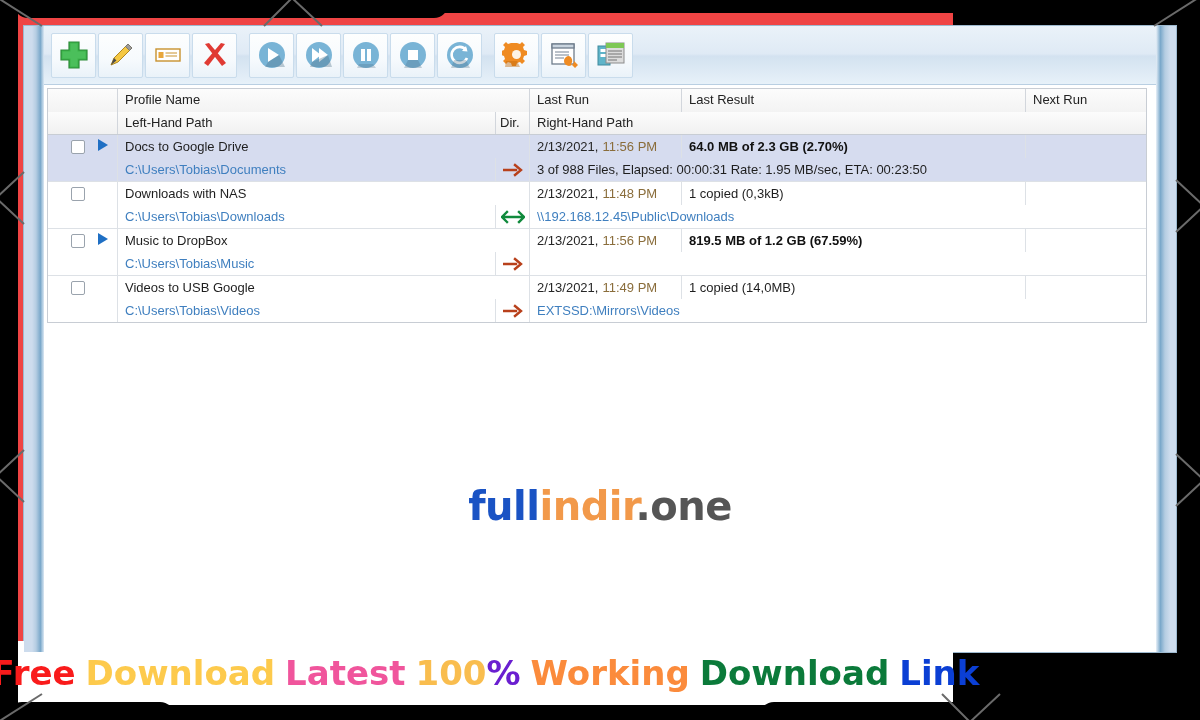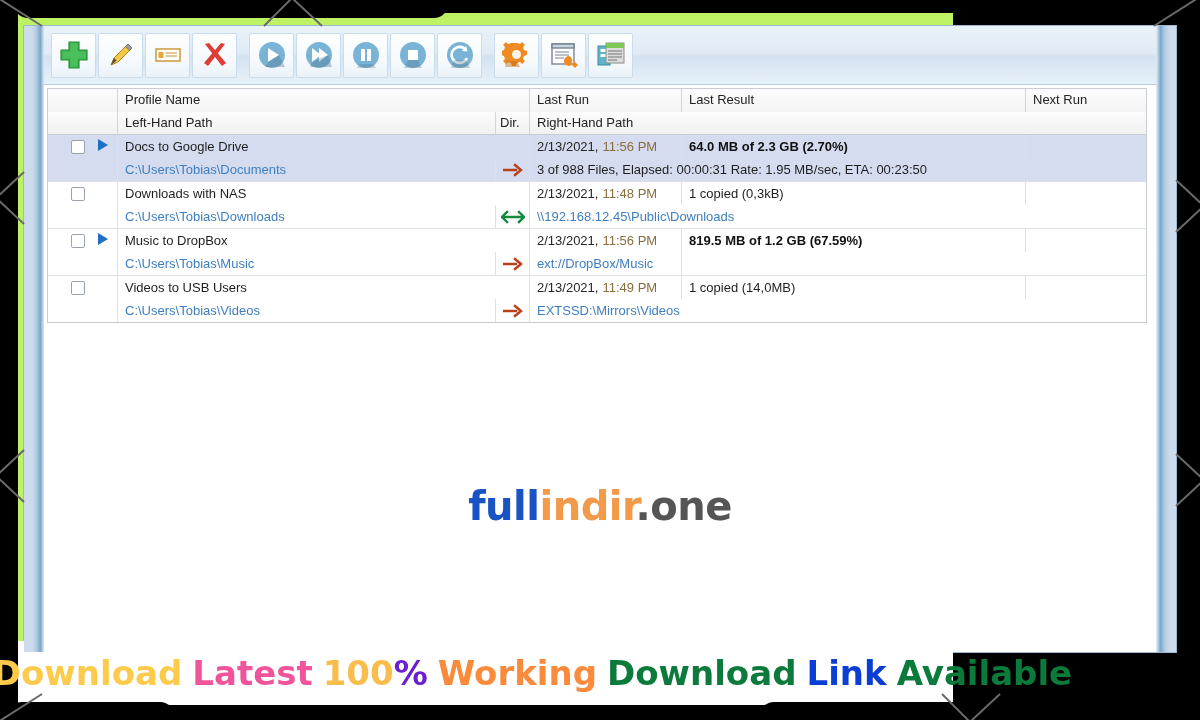--- a/index.html
+++ b/index.html
@@ -28,21 +28,21 @@
     position: absolute;
     z-index: 7;
     pointer-events: none;
   }
   .bezel-x svg { display:block; }
 
   #page {
     position: absolute;
     left: 18px; top: 13px;
     width: 935px; height: 692px;
-    background: #bef264;
+    background: #ef4444;
     z-index: 3;
   }
 
   
   #app-window {
     position: absolute;
     left: 5px; top: 12px;
     width: 1154px; height: 628px;
     background: #ffffff;
     border: 1px solid #9db9cf;
@@ -493,30 +493,29 @@
               <div class="subrow">
                 <div class="dcell c-chk vsep"></div>
                 <div class="dcell c-name vsep path">C:\Users\Tobias\Music</div>
                 <div class="dcell c-dir vsep" style="padding-left:0;">
                   <span class="dir-ico">
                     <svg width="20" height="14" viewBox="0 0 20 14">
                         <path d="M0 7 H13 M12 2 L18 7 L12 12" fill="none" stroke="#b8401b" stroke-width="2.4" stroke-linecap="square"></path>
                       </svg>
                   </span>
                 </div>
-                <div class="dcell vsep path" style="width:152px; flex:0 0 152px;">ext://DropBox/Music</div>
               </div>
             </div>
 
             <div class="drow">
               <div class="subrow">
                 <div class="dcell c-chk vsep">
                   <span class="chkbox"></span>
                 </div>
-                <div class="dcell c-name vsep" style="width:412px; flex:0 0 412px;">Videos to USB Users</div>
+                <div class="dcell c-name vsep" style="width:412px; flex:0 0 412px;">Videos to USB Google</div>
                 <div class="dcell c-lastrun vsep">
                   <span class="date-d">2/13/2021,</span>
                   <span class="date-t">11:49 PM</span>
                 </div>
                 <div class="dcell c-result vsep">1 copied (14,0MB)</div>
                 <div class="dcell c-next"></div>
               </div>
               <div class="subrow">
                 <div class="dcell c-chk vsep"></div>
                 <div class="dcell c-name vsep path">C:\Users\Tobias\Videos</div>
@@ -543,17 +542,16 @@
 
     <div id="banner">
       <span style="color: rgb(249, 27, 27);">Free</span>
       <span style="color: rgb(253, 202, 76);">Download</span>
       <span style="color: rgb(240, 85, 156);">Latest</span>
       <span style="margin-right: 0px; color: rgb(249, 189, 78);">100</span>
       <span style="color: rgb(106, 31, 208);">%</span>
       <span style="color: rgb(251, 139, 60);">Working</span>
       <span style="color: rgb(11, 122, 58);">Download</span>
       <span style="color: rgb(11, 63, 212);">Link</span>
-      <span style="color: rgb(11, 122, 58);">Available</span>
     </div>
 
   </div>
 </div>
 
 </body></html>

